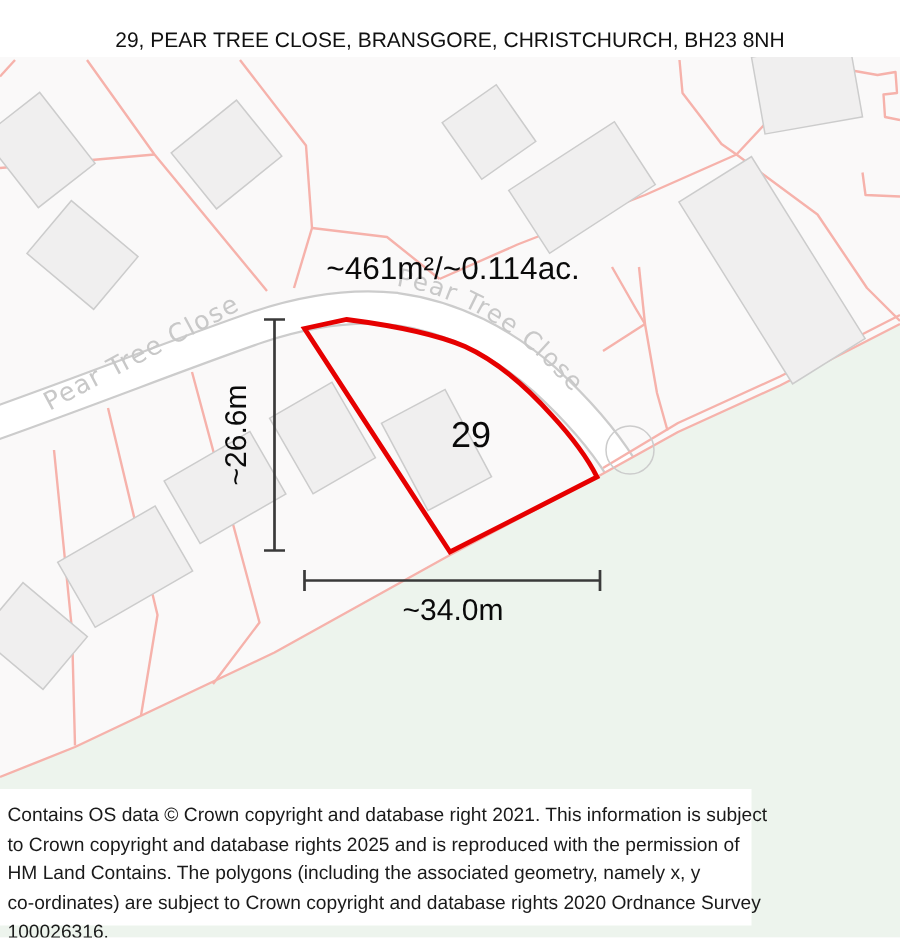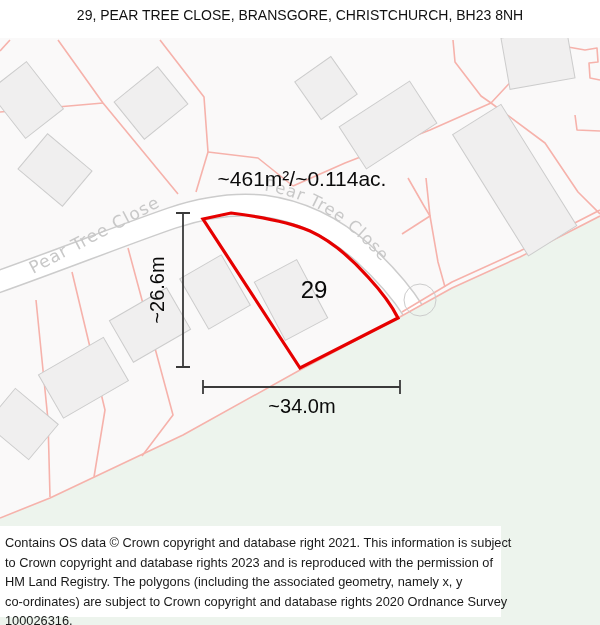--- a/index.html
+++ b/index.html
@@ -6,21 +6,21 @@
   body{
     width:600px;height:625px;position:relative;overflow:hidden;
     background:#ffffff;
     font-family:"Liberation Sans",sans-serif;
   }
   .map-svg{position:absolute;top:0;left:0;z-index:1;}
   .header{
     position:absolute;top:0;left:0;width:600px;height:38px;
     background:#ffffff;z-index:3;text-align:center;color:#111;
   }
-  .header .l1{font-size:14px;line-height:18px;padding-top:6px;}
+  .header .l1{font-size:14px;line-height:18px;padding-top:17px;}
   .header .l2{font-size:14px;line-height:18px;}
   .footer{
     position:absolute;top:526px;left:0;width:501px;height:91px;
     background:#ffffff;z-index:3;box-sizing:border-box;
     padding:7px 0 0 5px;color:#1a1a1a;
   }
   .footer .fl{font-size:12.8px;line-height:19.5px;white-space:nowrap;}
   svg text{font-family:"Liberation Sans",sans-serif;}
   svg text.street{font-family:"DejaVu Sans",sans-serif;fill:#c8c8c8;}
   .parcel{stroke:#f6b2ab;stroke-width:1.6;fill:none;stroke-linejoin:round;}
@@ -95,17 +95,17 @@
 
   <path class="measure" d="M 183,213 V 367 M 176,213 H 190 M 176,367 H 190"></path>
   <text font-size="20" fill="#0a0a0a" text-anchor="middle" transform="translate(164,290) rotate(-90)">~26.6m</text>
 
   <path class="measure" d="M 203,387 H 400 M 203,380 V 394 M 400,380 V 394"></path>
   <text x="302" y="413" font-size="20" fill="#0a0a0a" text-anchor="middle">~34.0m</text>
 </svg>
 
 <div class="footer">
   <div class="fl">Contains OS data © Crown copyright and database right 2021. This information is subject</div>
-  <div class="fl">to Crown copyright and database rights 2023 and is reproduced with the permission of</div>
-  <div class="fl">HM Land Registry. The polygons (including the associated geometry, namely x, y</div>
+  <div class="fl">to Crown copyright and database rights 2025 and is reproduced with the permission of</div>
+  <div class="fl">HM Land Contains. The polygons (including the associated geometry, namely x, y</div>
   <div class="fl">co-ordinates) are subject to Crown copyright and database rights 2020 Ordnance Survey</div>
   <div class="fl">100026316.</div>
 </div>
 
 </body></html>

